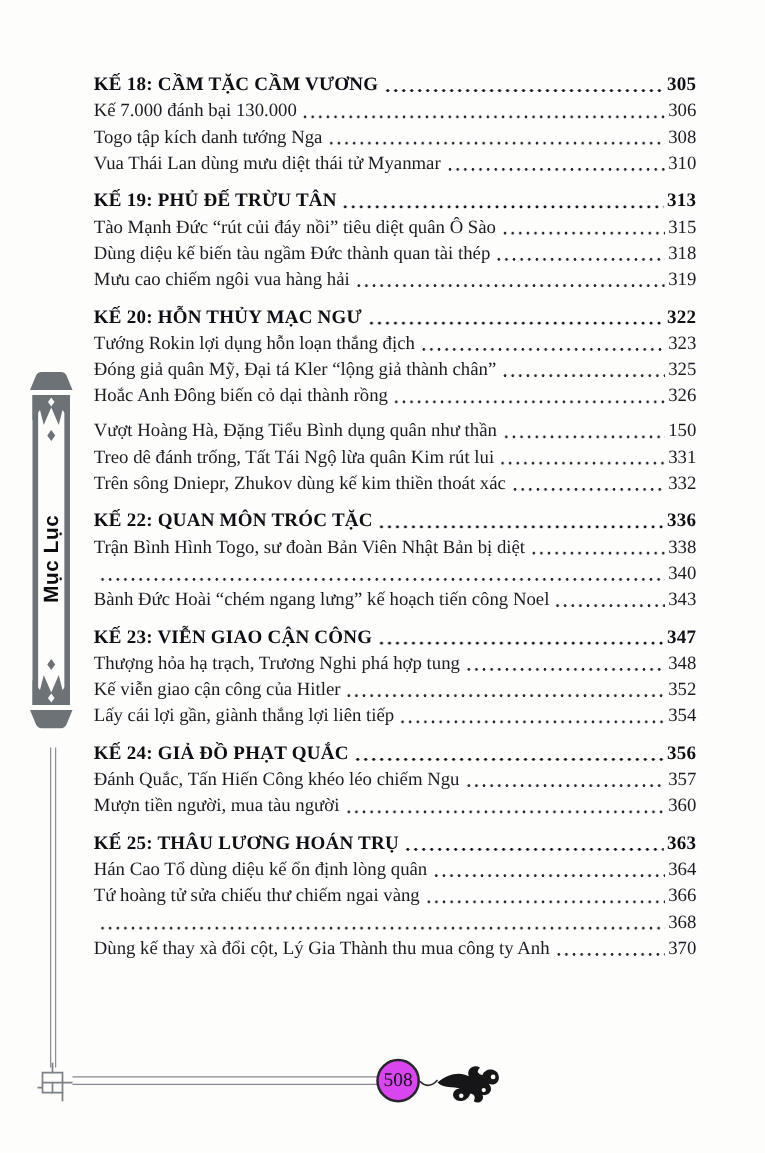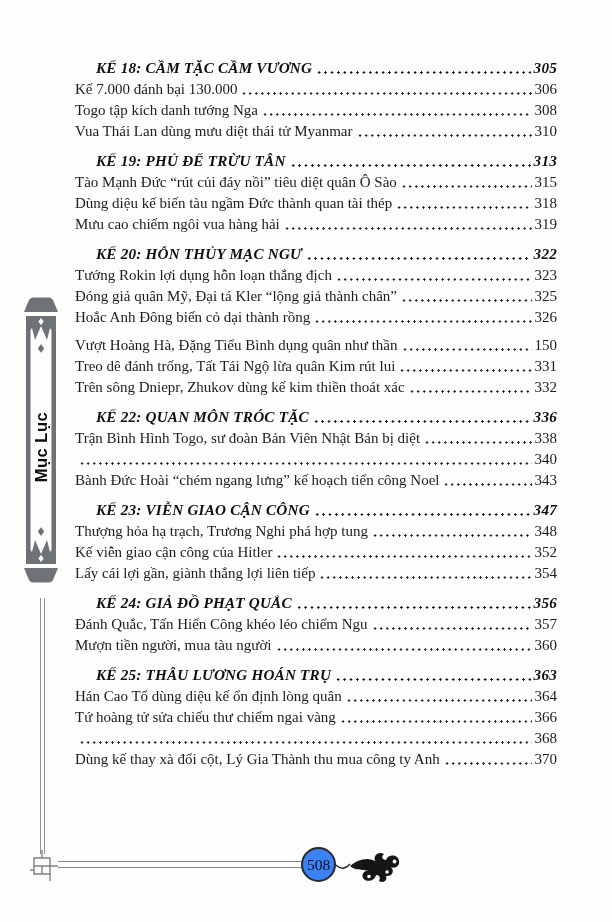--- a/index.html
+++ b/index.html
@@ -17,22 +17,22 @@
   }
   .toc-group{margin-top:7px;}
   .toc-group:first-child{margin-top:0;}
   .row{
     display:flex;align-items:baseline;
     height:21px;font-size:15px;line-height:21px;
     white-space:nowrap;
   }
   .row.heading{
     height:23px;line-height:23px;
-    font-weight:bold;font-style:italic;
-    font-size:15.2px;color:#0e0e14;letter-spacing:.2px;margin-left:21px;
+    font-weight:bold;
+    font-size:15.2px;color:#0e0e14;letter-spacing:.2px;
   }
   .title{flex-shrink:0;}
   .leader{
     flex:1;min-width:6px;margin:0 3px 0 4px;
     align-self:flex-end;height:15px;
     background-image:radial-gradient(circle, #23232c 1.02px, transparent 1.25px);
     background-size:6.1px 5px;background-repeat:repeat-x;
     background-position:left bottom 4px;
   }
   .row.heading .leader{
@@ -56,21 +56,21 @@
     box-sizing:border-box;
   }
   .corner{position:absolute;left:28px;top:850px;width:32px;height:32px;}
   .hrule{
     position:absolute;left:58px;top:861px;width:246px;height:7px;
     border-top:1.8px solid #85898d;border-bottom:1.8px solid #85898d;
     box-sizing:border-box;
   }
   .folio-circle{
     position:absolute;left:301px;top:847px;width:35px;height:35px;
-    border:2px solid #26262c;border-radius:50%;background:#3b82f6;
+    border:2px solid #26262c;border-radius:50%;background:#d946ef;
     display:flex;align-items:center;justify-content:center;
     font-size:15.5px;color:#101016;box-sizing:border-box;
   }
   .flourish{position:absolute;left:336px;top:849px;width:66px;height:36px;}
 </style>
 </head>
 <body>
 
 <div class="page">
 

